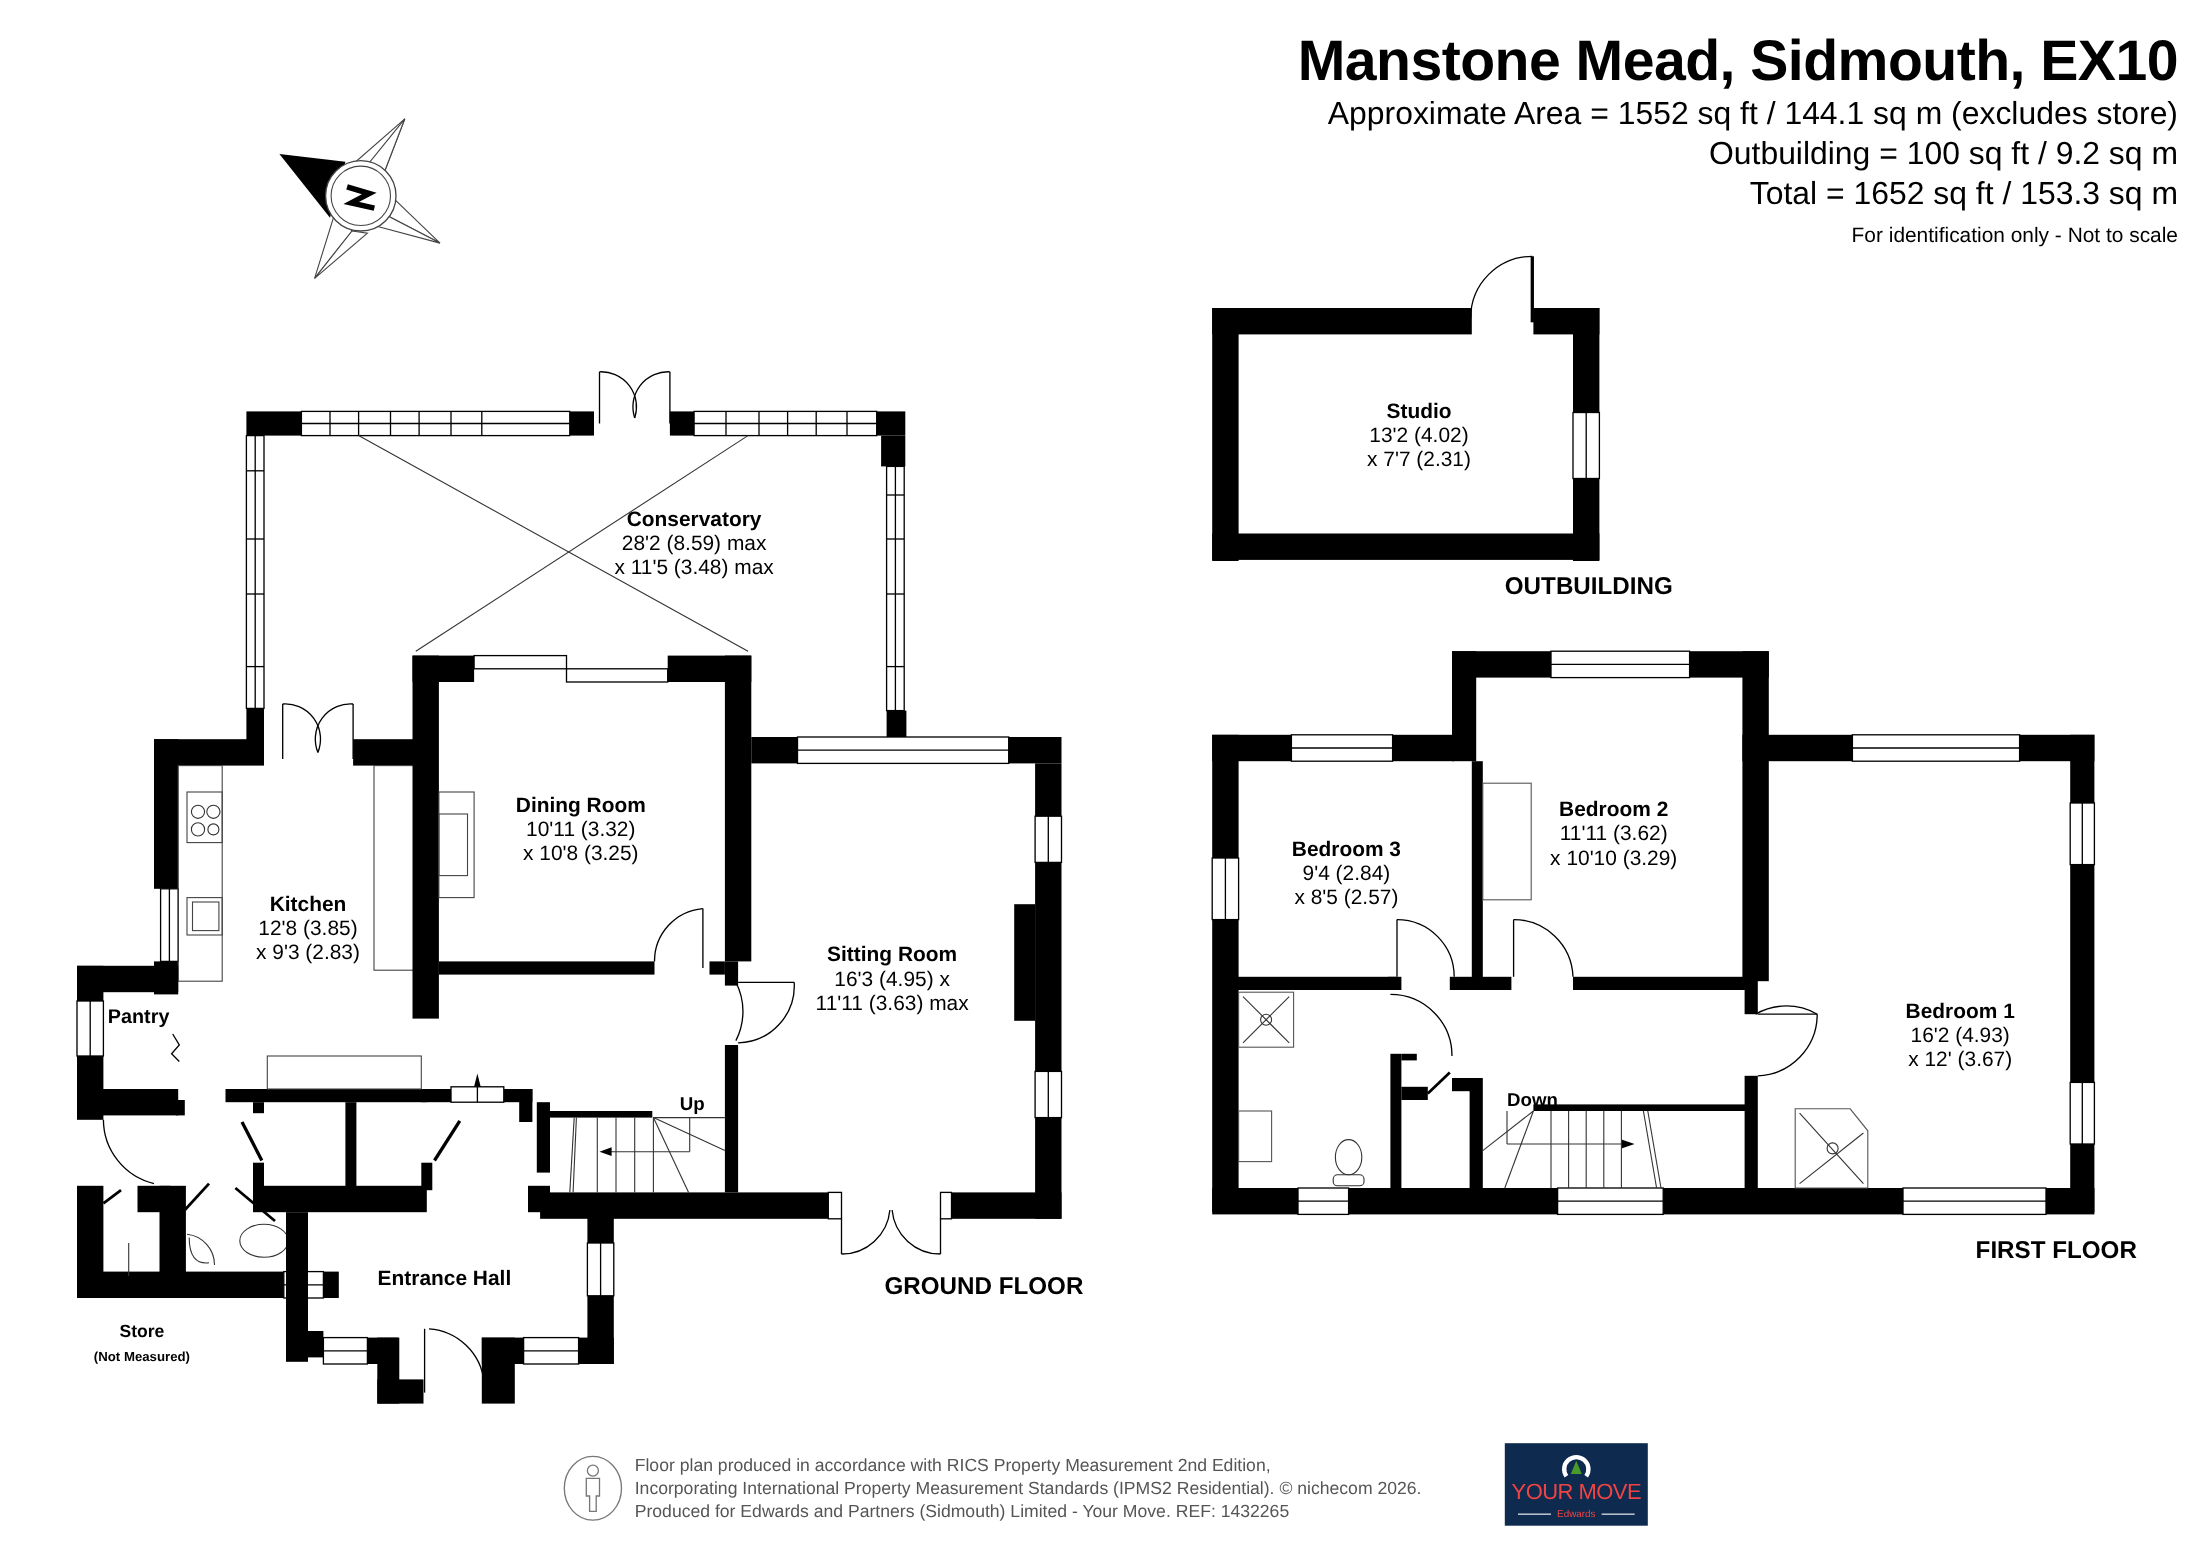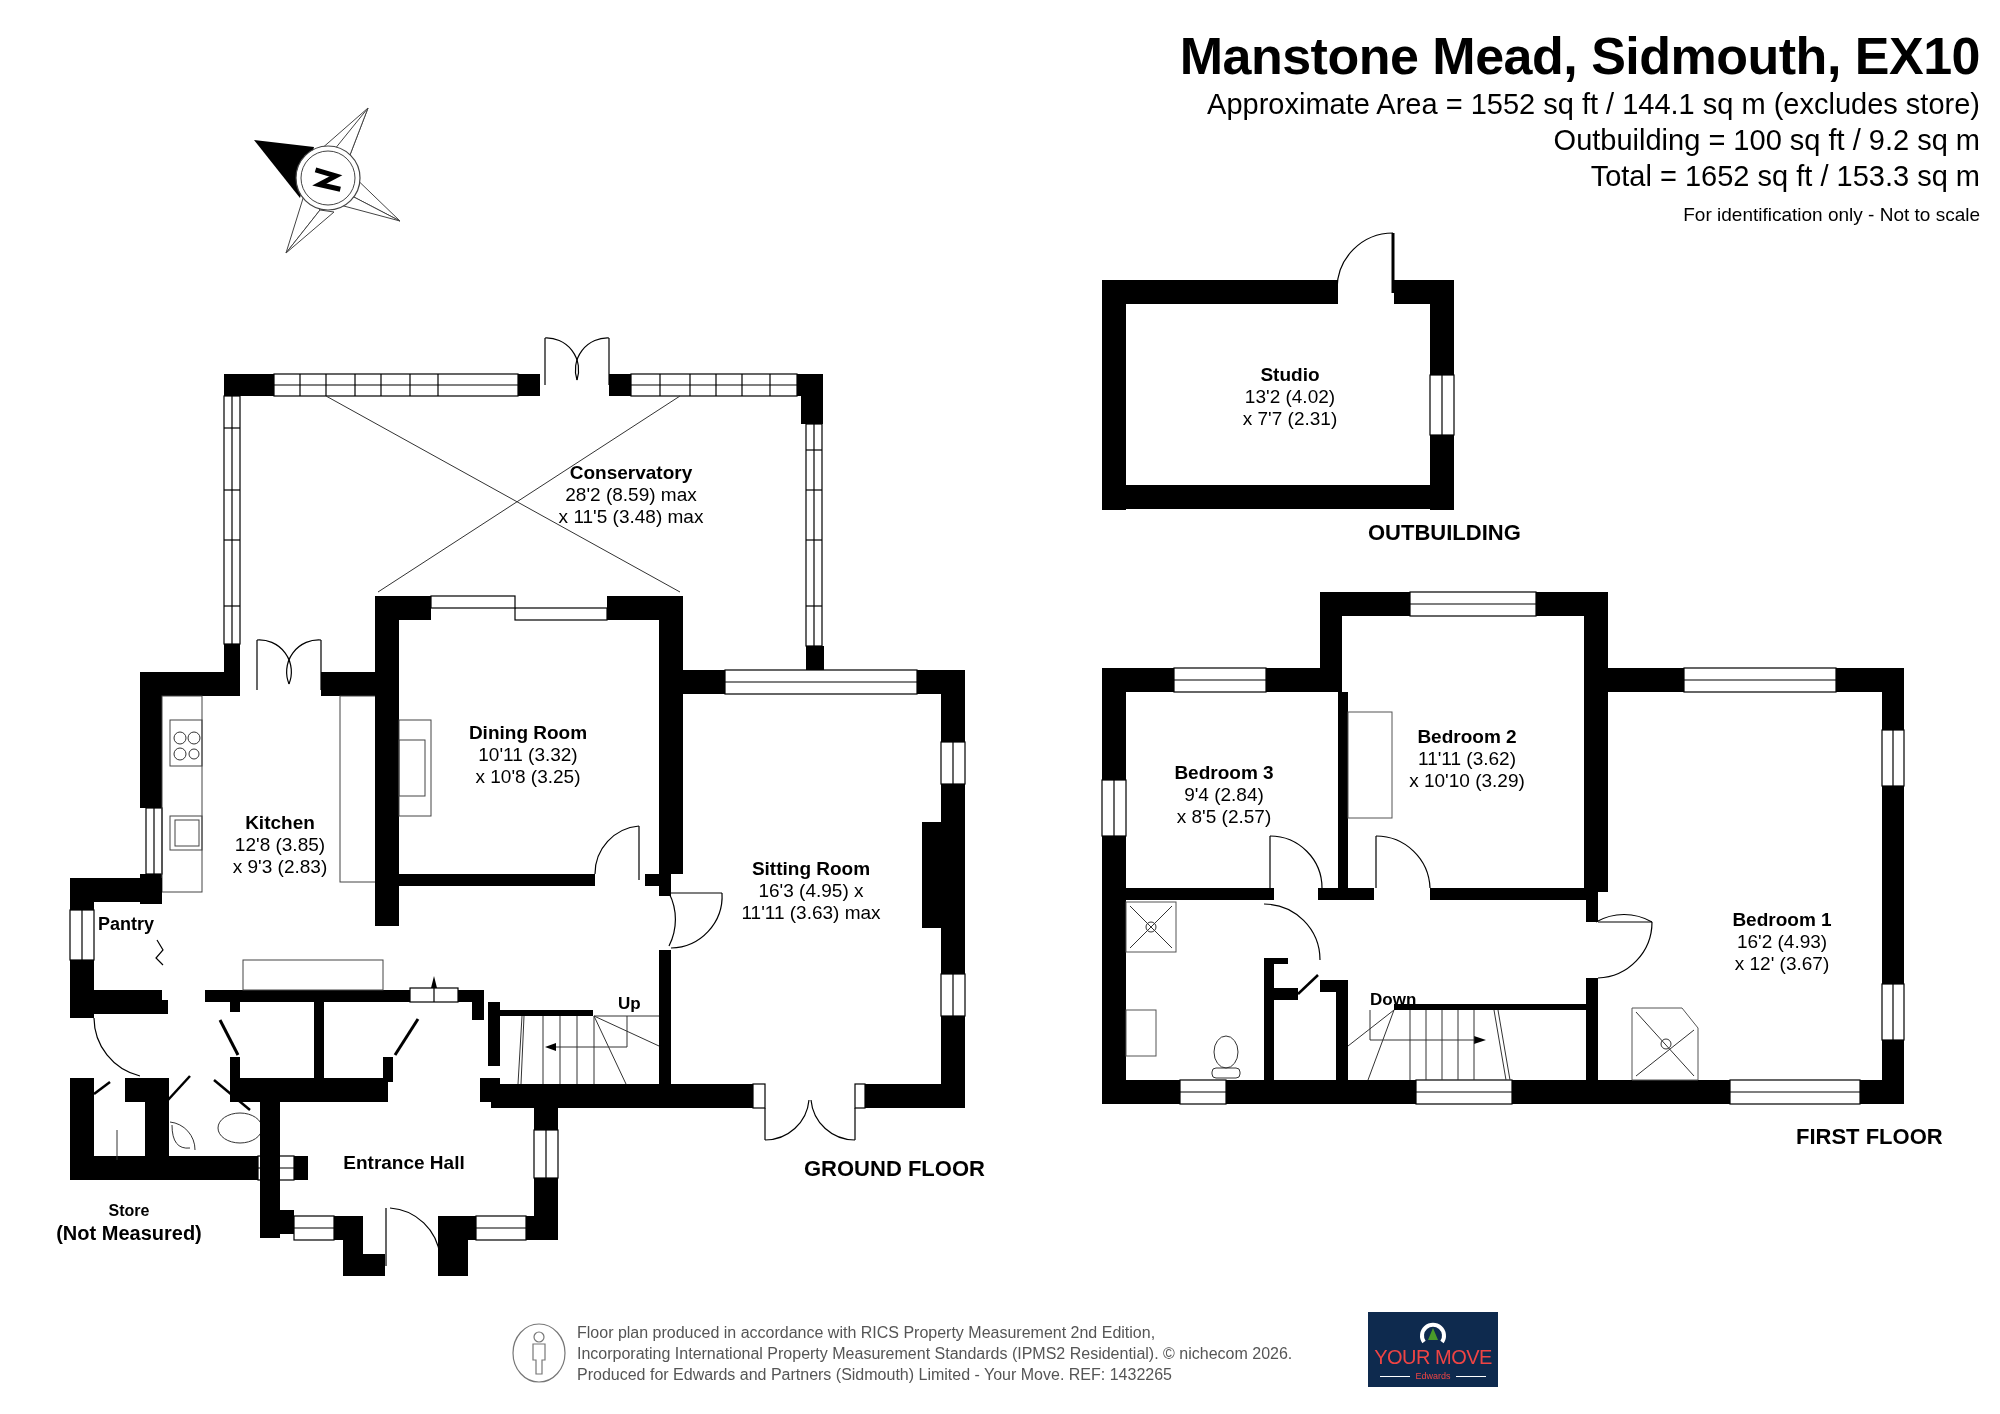--- a/index.html
+++ b/index.html
@@ -365,21 +365,21 @@
   <div class="n">Sitting Room</div>
   <div class="d">16'3 (4.95) x</div>
   <div class="d">11'11 (3.63) max</div>
 </div>
 <div class="room" style="left:404px;top:1152px;">
   <div class="n">Entrance Hall</div>
 </div>
 <div class="small-label" style="left:98px;top:914px;">Pantry</div>
 <div class="room" style="left:129px;top:1200px;">
   <div class="n" style="font-size:16px;">Store</div>
-  <div class="n" style="font-size:20px;">(Not Measured)</div>
+  <div class="n" style="font-size:12px;">(Not Measured)</div>
 </div>
 <div class="small-label" style="left:618px;top:994px;font-size:17px;">Up</div>
 <div class="floor-label" style="left:804px;top:1156px;">GROUND FLOOR</div>
 
 <div class="room" style="left:1290px;top:364px;">
   <div class="n">Studio</div>
   <div class="d">13'2 (4.02)</div>
   <div class="d">x 7'7 (2.31)</div>
 </div>
 <div class="floor-label" style="left:1320px;top:520px;margin-left:48px;">OUTBUILDING</div>

